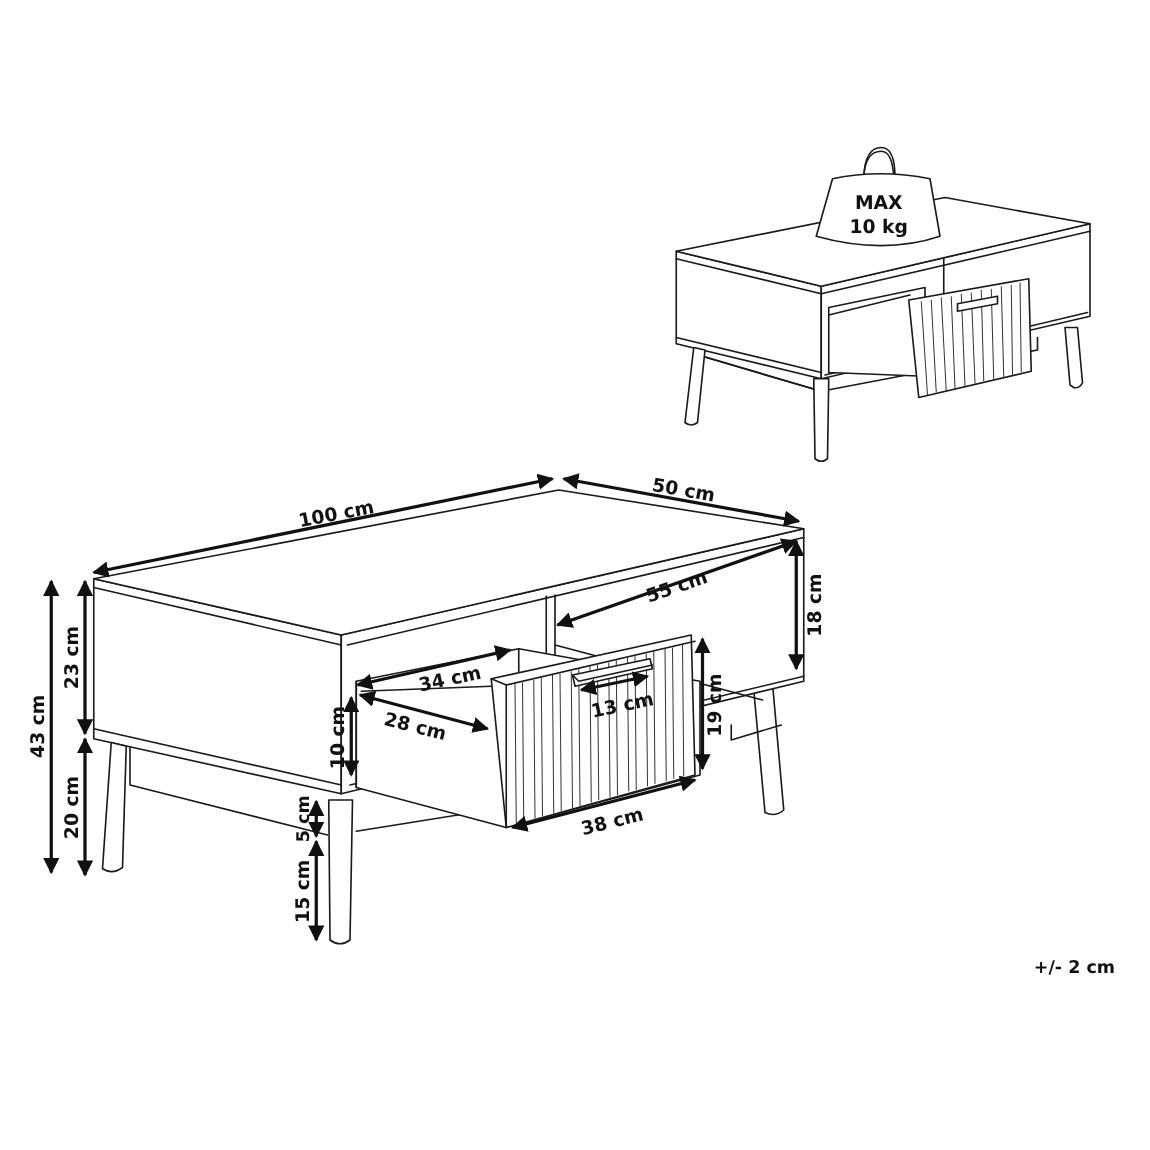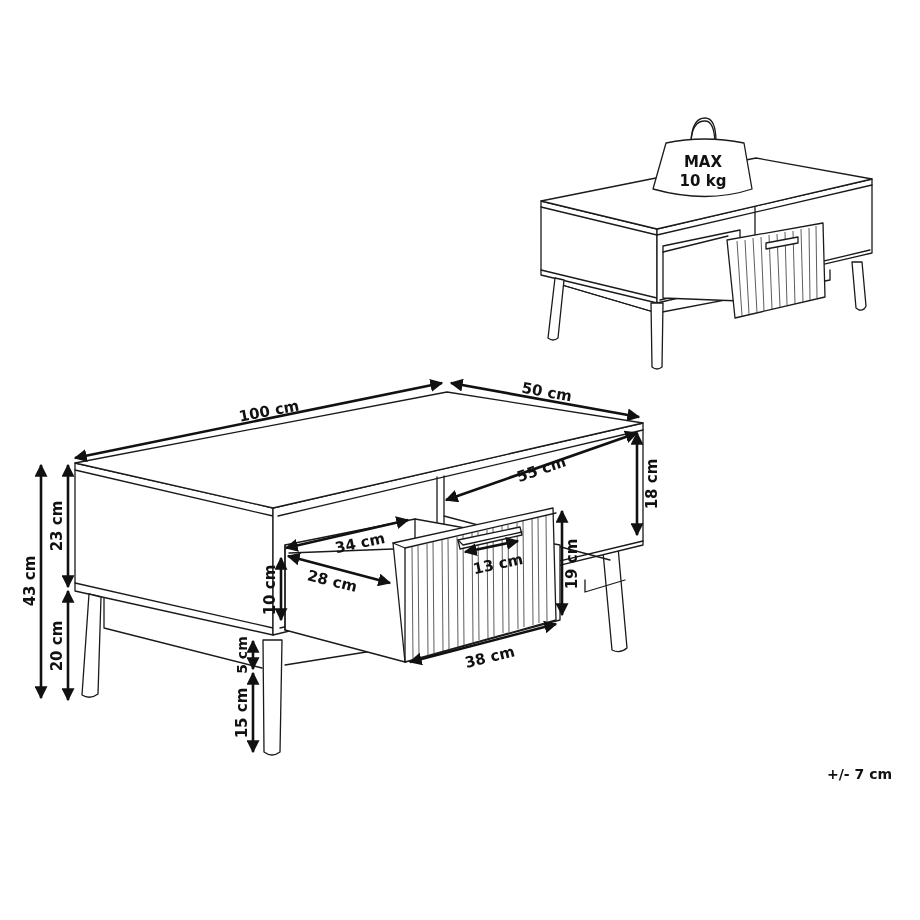--- a/index.html
+++ b/index.html
@@ -161,13 +161,13 @@
     <text class="lbl" transform="translate(331,586) rotate(14)" text-anchor="middle">28 cm</text>
     <text class="lbl" transform="translate(275,590) rotate(-90)" text-anchor="middle">10 cm</text>
     <text class="lbl" transform="translate(499,569) rotate(-12)" text-anchor="middle">13 cm</text>
     <text class="lbl" transform="translate(577,564) rotate(-90)" text-anchor="middle">19 cm</text>
     <text class="lbl" transform="translate(491,662) rotate(-14)" text-anchor="middle">38 cm</text>
     <text class="lbl-small" transform="translate(247,655) rotate(-90)" text-anchor="middle">5 cm</text>
     <text class="lbl" transform="translate(247,713) rotate(-90)" text-anchor="middle">15 cm</text>
   </g>
 </svg>
 
-<div id="tolerance">+/- 7 cm</div>
+<div id="tolerance">+/- 2 cm</div>
 
 </body></html>

